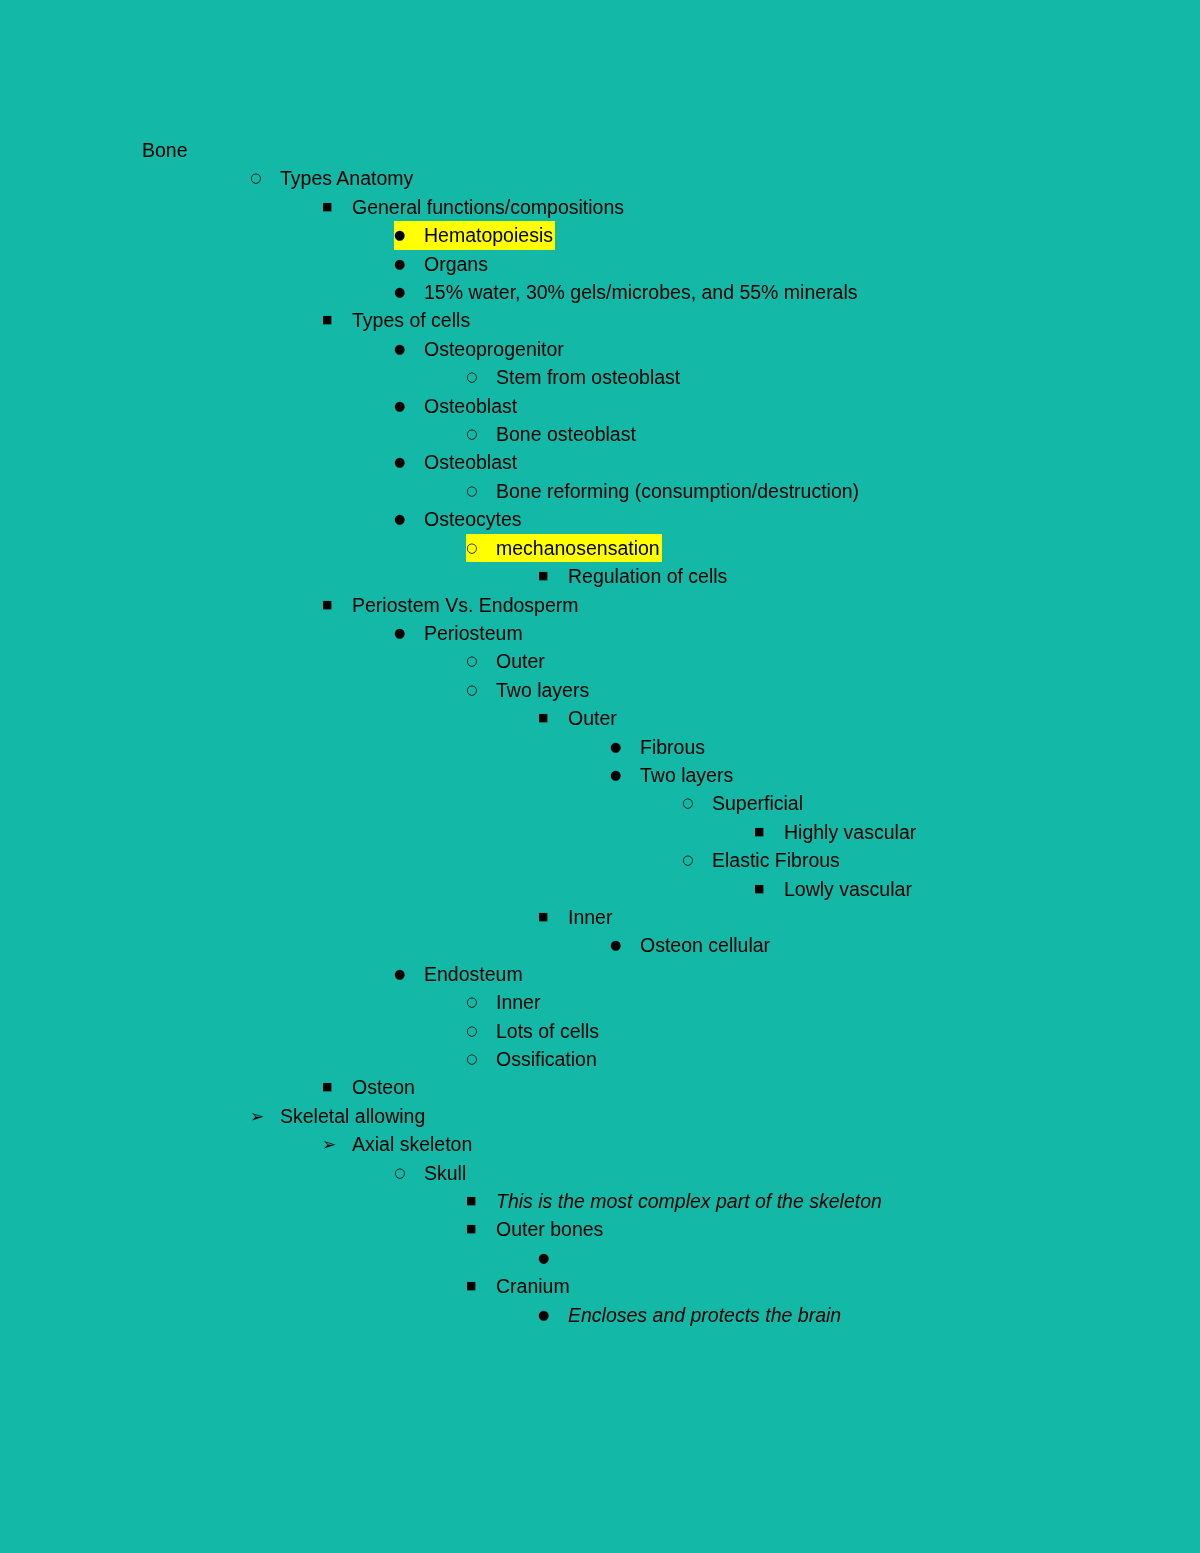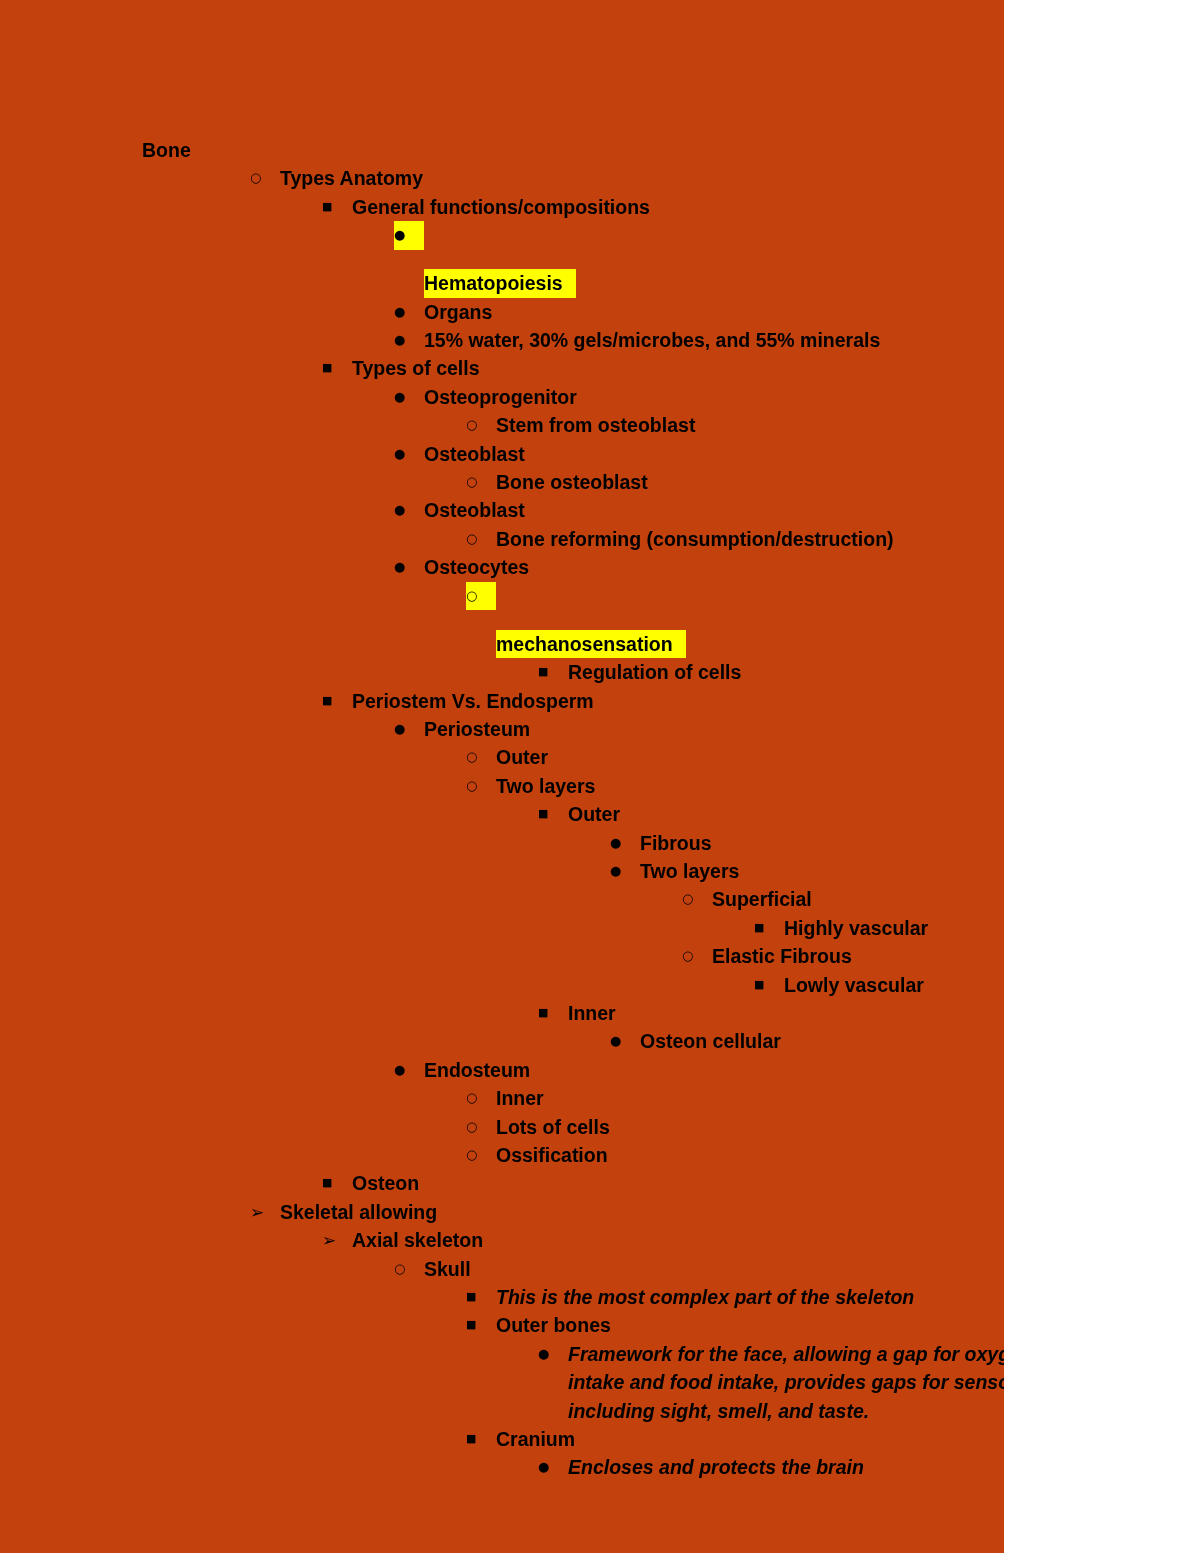--- a/index.html
+++ b/index.html
@@ -9,25 +9,24 @@
   }
   body {
     width: 1200px;
     height: 1553px;
     font-family: "Liberation Sans", sans-serif;
     color: #000000;
     -webkit-font-smoothing: none;
   }
   #page {
     position: relative;
-    width: 1004px;
+    width: 1200px;
     height: 1553px;
-    background: #c2410c;
+    background: #14b8a6;
     overflow: hidden;
-    font-weight: bold;
   }
   #outline {
     position: absolute;
     left: 142px;
     top: 136px;
     width: 1010px;
   }
   .row {
     display: flex;
     align-items: flex-start;
@@ -49,21 +48,21 @@
   .bullet.circ { font-size: 13px; }
   .bullet.arrow{ font-size: 17px; }
   .txt {
     flex: 1 1 auto;
     padding-left: 0px;
   }
   .txt.wrap { max-width: 500px; }
   .hl { background-color: #ffff00; }
   .row.hl { background: transparent; }
   .row.hl .bullet, .row.hl .txt { background-color: #ffff00; }
-  .row.hl .txt { display: inline-block; flex: 0 1 auto; padding-right: 13px; margin-top: 48px; }
+  .row.hl .txt { display: inline-block; flex: 0 1 auto; padding-right: 2px; }
   .it { font-style: italic; }
 </style>
 </head>
 <body>
 
 <div id="page">
   <div id="outline">
       <div class="row" style="margin-left: 0px;">
         <span class="bullet none" style="width: 0px;"></span>
         <span class="txt">Bone</span>
@@ -215,21 +214,20 @@
       <div class="row" style="margin-left: 324px;">
         <span class="bullet sq">■</span>
         <span class="txt it">This is the most complex part of the skeleton</span>
       </div>
       <div class="row" style="margin-left: 324px;">
         <span class="bullet sq">■</span>
         <span class="txt">Outer bones</span>
       </div>
       <div class="row" style="margin-left: 396px;">
         <span class="bullet disc">●</span>
-        <span class="txt it wrap">Framework for the face, allowing a gap for oxygen intake and food intake, provides gaps for sensory including sight, smell, and taste.</span>
       </div>
       <div class="row" style="margin-left: 324px;">
         <span class="bullet sq">■</span>
         <span class="txt">Cranium</span>
       </div>
       <div class="row" style="margin-left: 396px;">
         <span class="bullet disc">●</span>
         <span class="txt it">Encloses and protects the brain</span>
       </div>
     </div>

